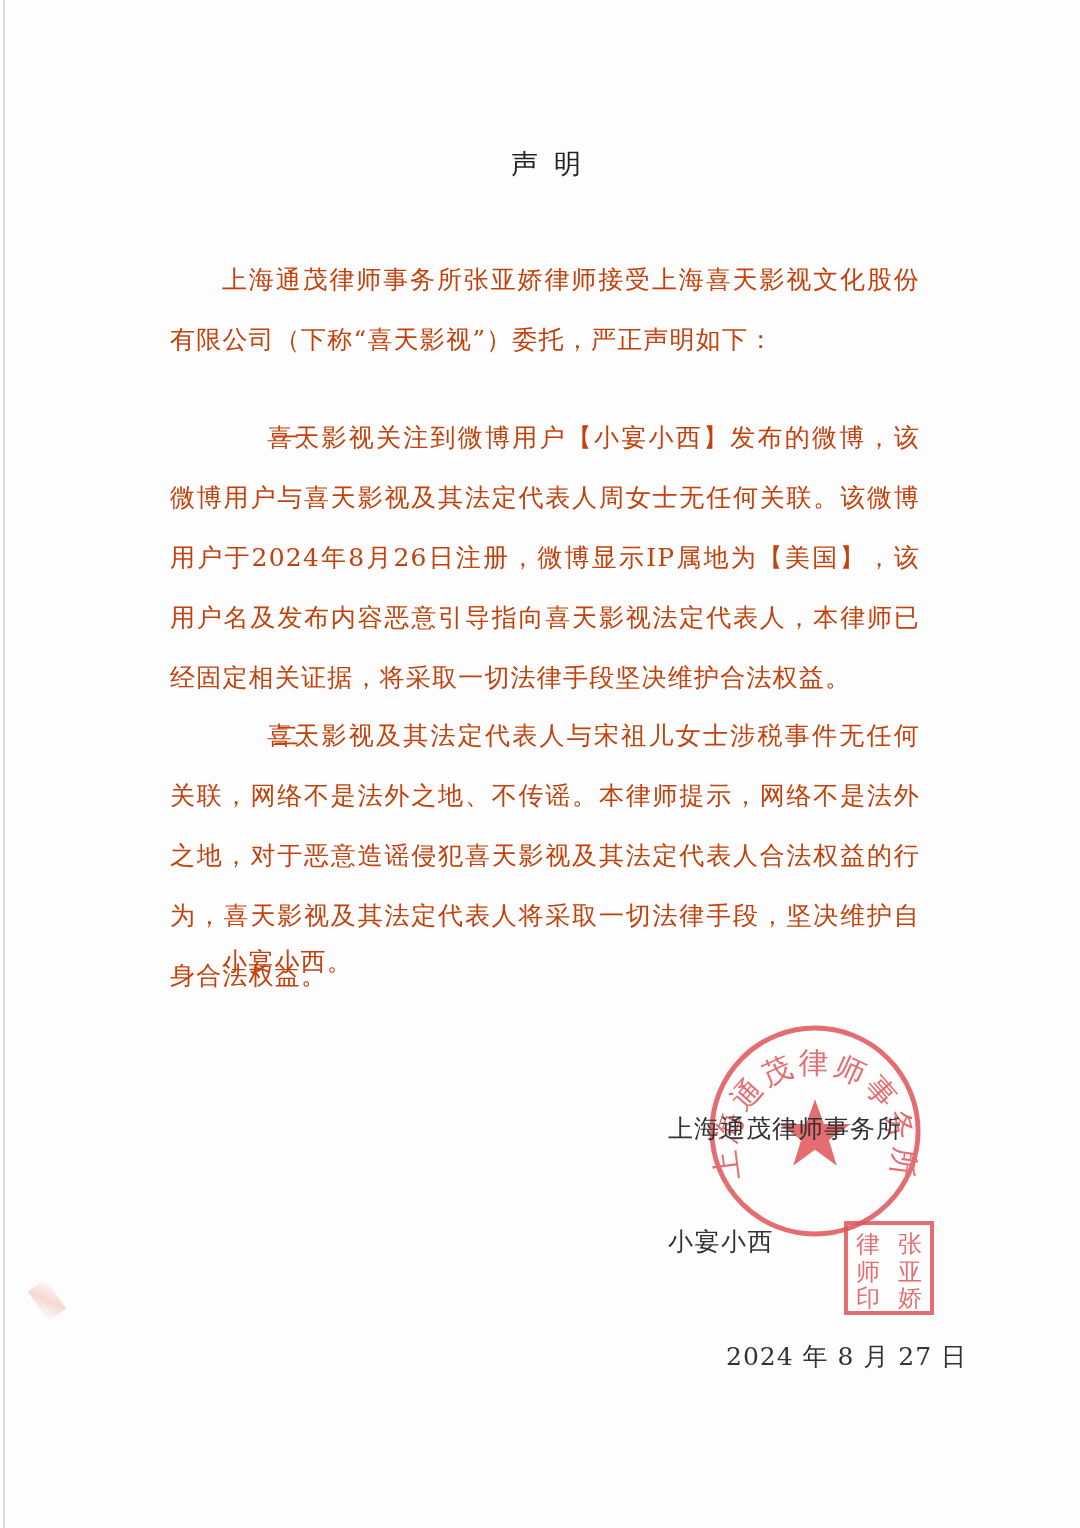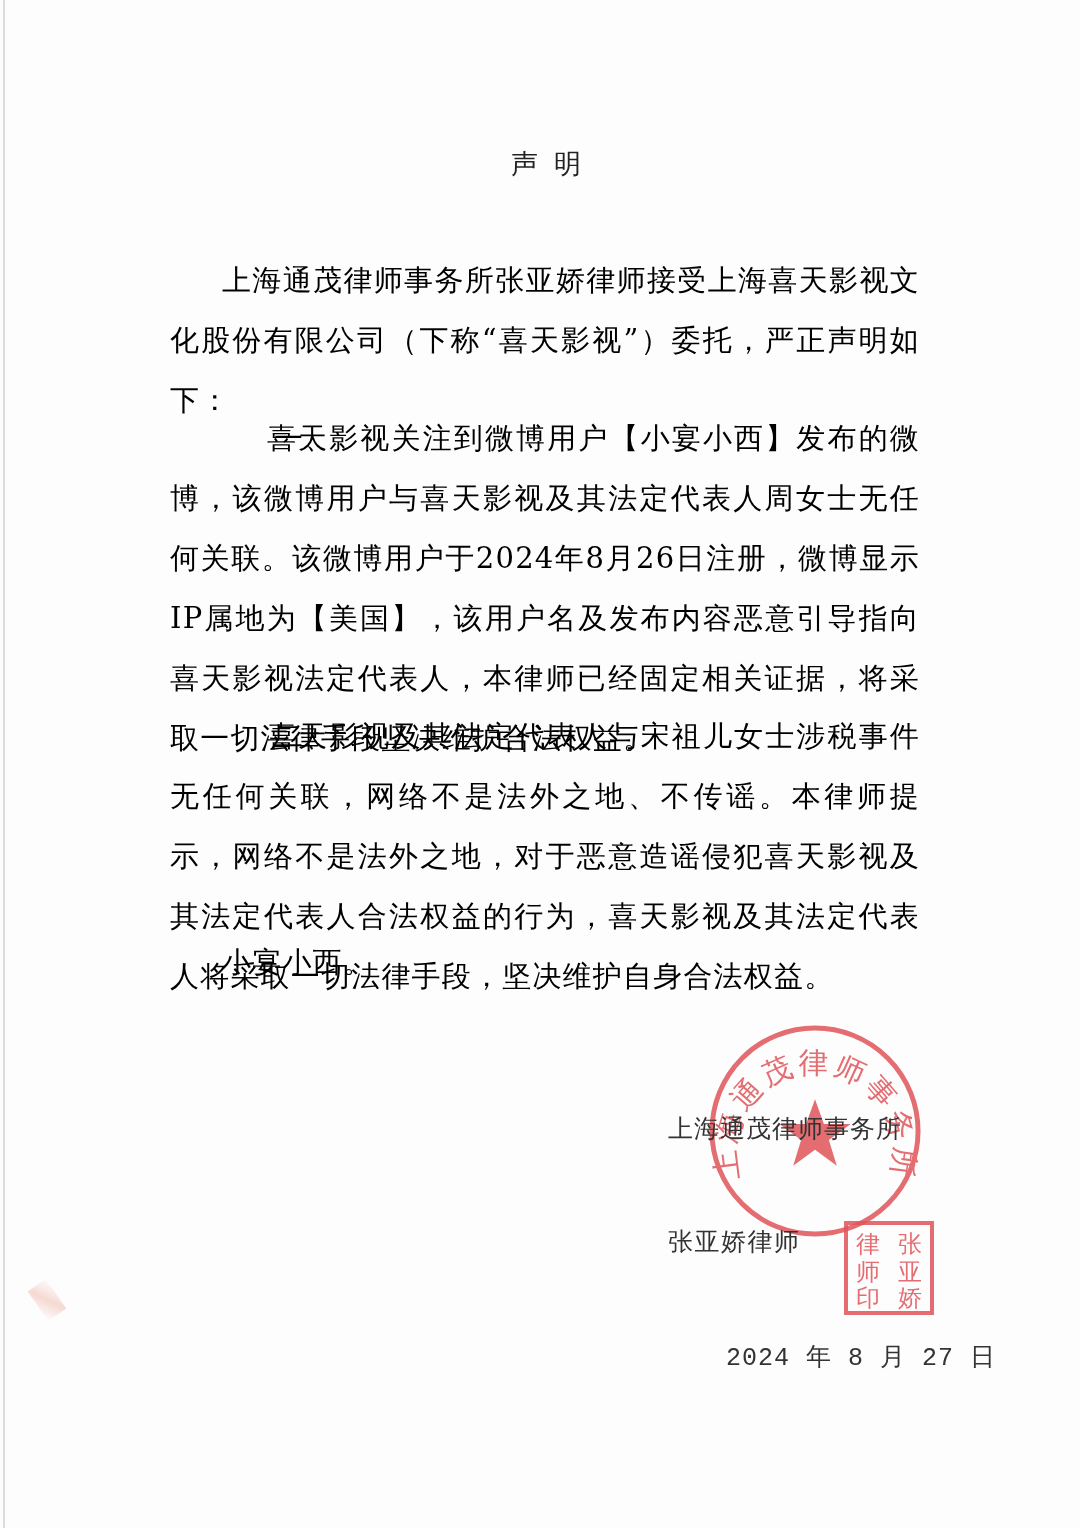--- a/index.html
+++ b/index.html
@@ -32,26 +32,26 @@
       font-size: 27px;
       letter-spacing: 16px;
       padding-left: 28px;
       box-sizing: border-box;
       color: #222;
     }
     .body-text {
       position: absolute;
       left: 170px;
       width: 750px;
-      font-size: 29px;
+      font-size: 25px;
       line-height: 60px;
       letter-spacing: 1.2px;
       text-align: justify;
       text-align-last: left;
-      color: #000000;
+      color: #c2410c;
     }
     .para {
       margin: 0;
       text-indent: 52px;
     }
     #intro { top: 250px; }
     #item1 { top: 408px; }
     #item2 { top: 706px; }
     #closing { top: 932px; }
     .item-num {
@@ -76,21 +76,20 @@
       color: #333;
       z-index: 3;
     }
     .sign-date {
       position: absolute;
       left: 726px;
       top: 1340px;
       font-size: 25px;
       letter-spacing: 1px;
       color: #333;
-      font-family: Liberation Mono, monospace;
     }
     .seal-round {
       position: absolute;
       left: 706px;
       top: 1022px;
       width: 218px;
       height: 218px;
       z-index: 2;
       opacity: 0.85;
     }
@@ -157,16 +156,16 @@
     <text x="25" y="32">律</text>
     <text x="67" y="32">张</text>
     <text x="25" y="60">师</text>
     <text x="67" y="60">亚</text>
     <text x="25" y="86">印</text>
     <text x="67" y="86">娇</text>
   </g>
 </svg>
 
 <div class="sign-firm">上海通茂律师事务所</div>
-<div class="sign-lawyer">张亚娇律师</div>
+<div class="sign-lawyer">小宴小西</div>
 <div class="sign-date">2024 年 8 月 27 日</div>
 
 <div class="smudge"></div>
 
 </body></html>

